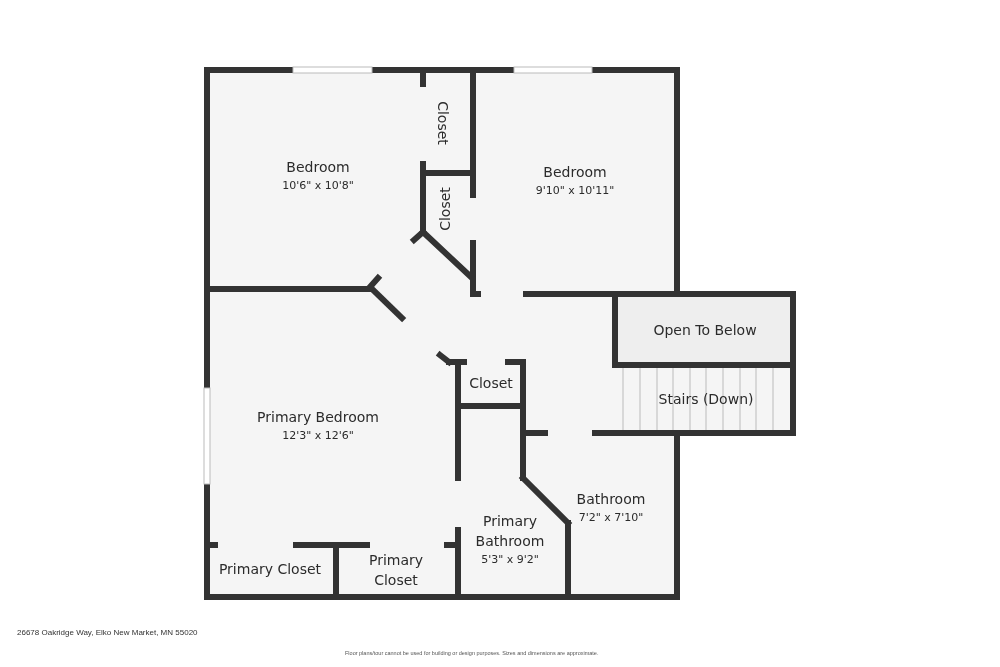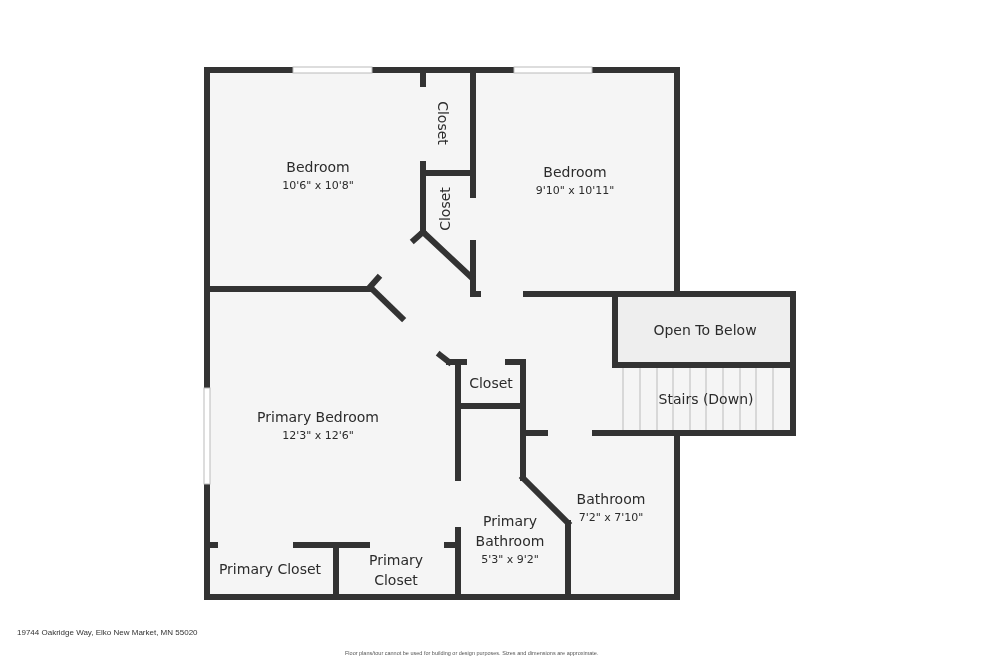--- a/index.html
+++ b/index.html
@@ -110,15 +110,15 @@
     <text class="room-label" x="396" y="565">Primary</text>
     <text class="room-label" x="396" y="585">Closet</text>
     <text class="room-label" x="510" y="526">Primary</text>
     <text class="room-label" x="510" y="546">Bathroom</text>
     <text class="room-dim" x="510" y="563">5'3" x 9'2"</text>
     <text class="room-label" x="611" y="504">Bathroom</text>
     <text class="room-dim" x="611" y="521">7'2" x 7'10"</text>
   </g>
 </svg>
 
-<div class="footer" id="address">19744 Oakridge Way, Elko New Market, MN 55020</div>
+<div class="footer" id="address">26678 Oakridge Way, Elko New Market, MN 55020</div>
 <div class="footer" id="floor">Floor 2</div>
 <div class="footer" id="disclaimer">Floor plans/tour cannot be used for building or design purposes. Sizes and dimensions are approximate.</div>
 
 </body></html>

